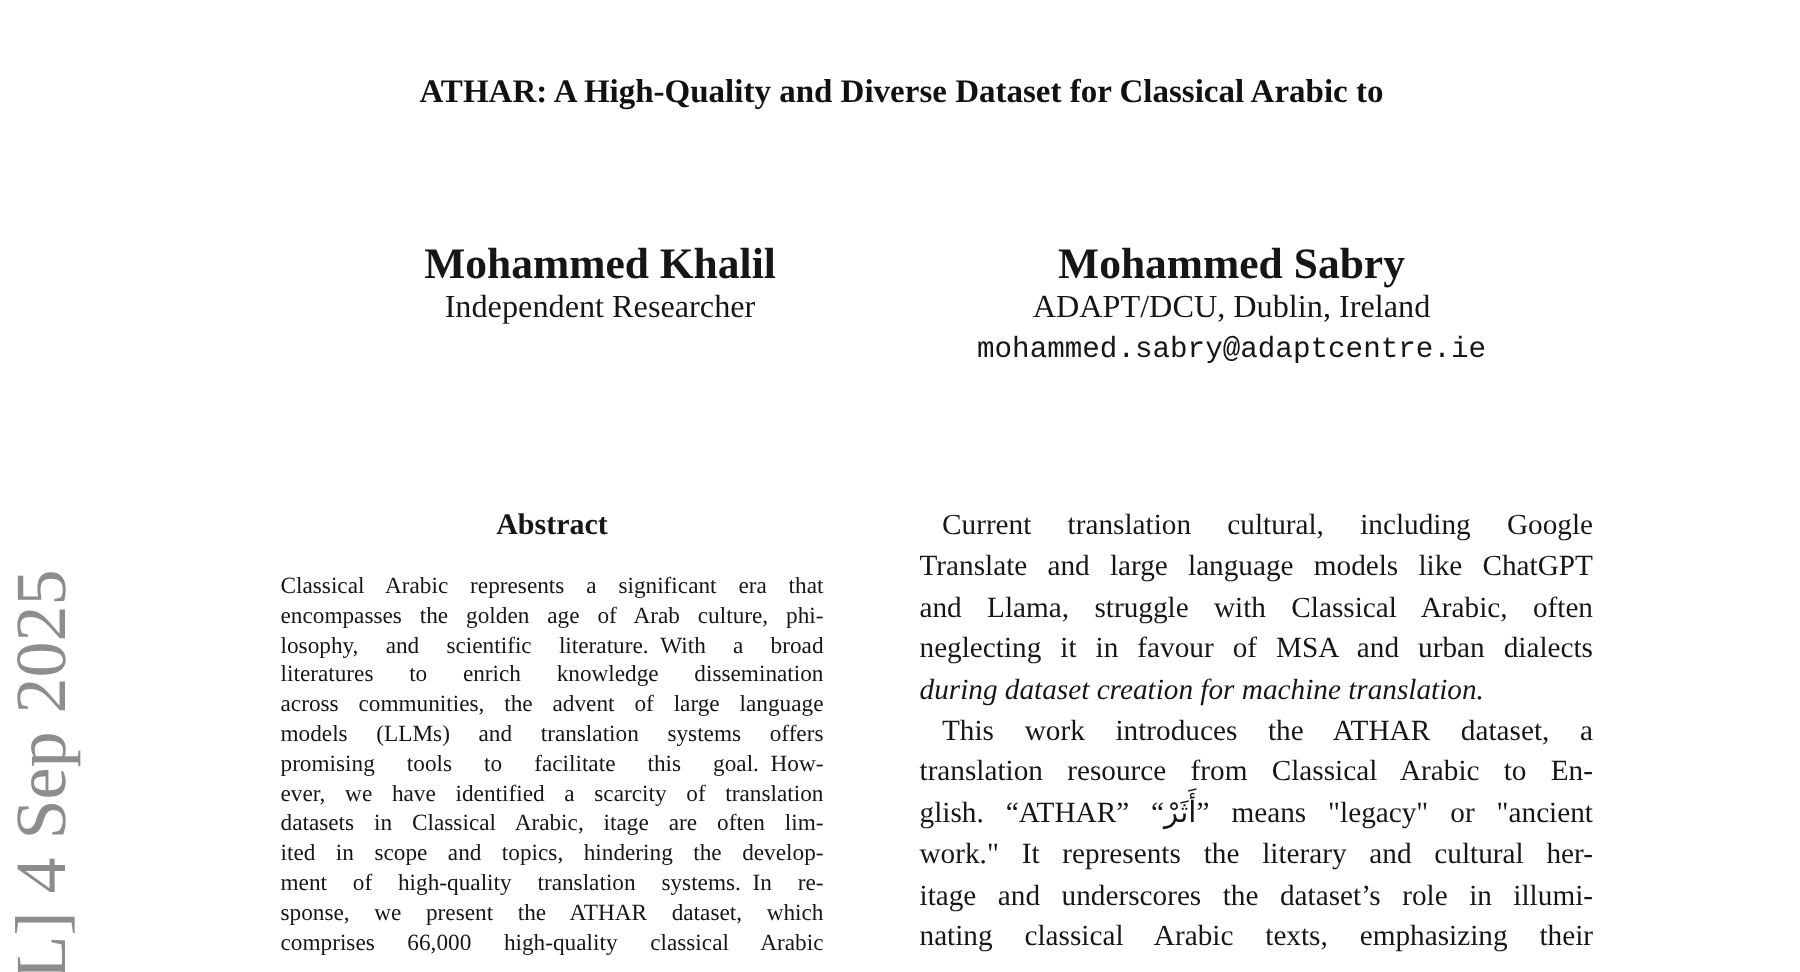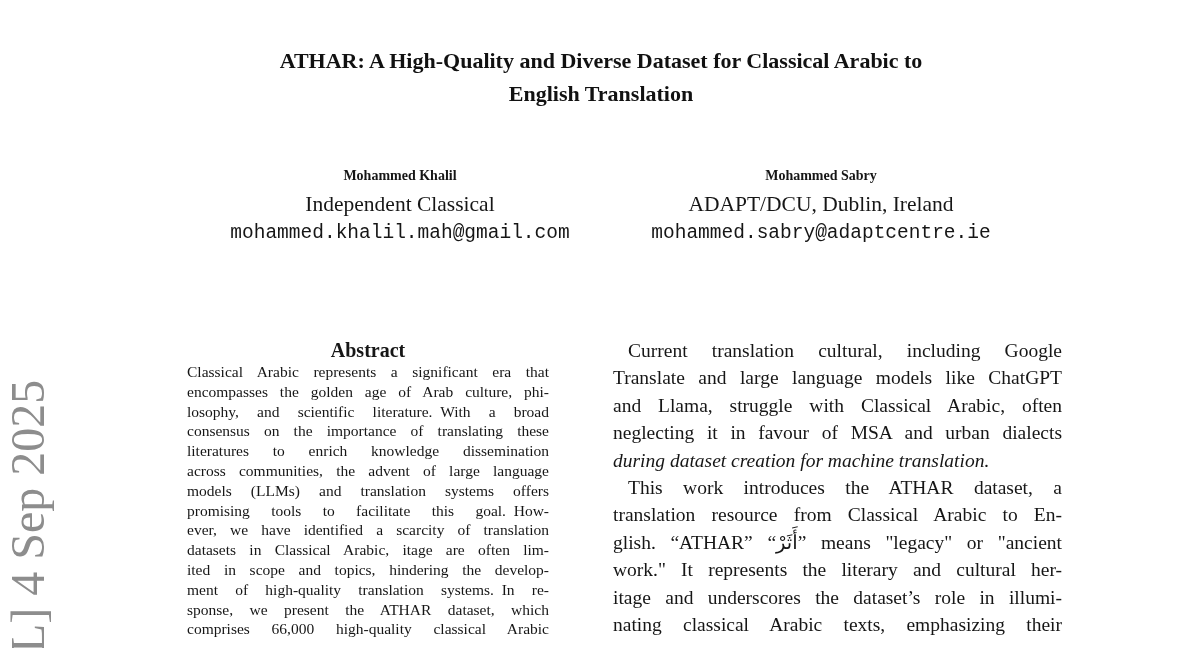--- a/index.html
+++ b/index.html
@@ -49,36 +49,36 @@
   .title .tline { display: block; }
   
   .author {
     position: absolute;
     top: 162px;
     width: 430px;
     text-align: center;
   }
   .author-1 { left: 185px; }
   .author-2 { left: 606px; }
-  .a-name  { font-size: 14px;   font-weight: bold; line-height: 28px; }
+  .a-name  { font-size: 29px;   font-weight: bold; line-height: 28px; }
   .a-aff   { font-size: 21.5px; line-height: 29px; }
   .a-email { font-size: 19.5px; line-height: 29px; font-family: "Liberation Mono", monospace; }
   
   .abstract {
     position: absolute;
     left: 187px;
     top: 338px;
     width: 362px;
   }
   .abs-head {
     text-align: center;
     font-weight: bold;
     font-size: 20px;
     line-height: 24px;
-    margin-bottom: 0;
+    margin-bottom: 19px;
   }
   .abs-body {
     font-size: 15.5px;
   }
   .abs-body .line { line-height: 19.8px; }
   
   .rightcol {
     position: absolute;
     left: 613px;
     top: 337px;
@@ -98,43 +98,40 @@
 </style>
 </head>
 <body>
 
 <div class="page">
 
   <div class="arxiv">CL] 4 Sep 2025</div>
 
   <h1 class="title">
     <span class="tline">ATHAR: A High-Quality and Diverse Dataset for Classical Arabic to</span>
-    <span class="tline">English Translation</span>
   </h1>
 
   <div class="author author-1">
     <div class="a-name">Mohammed Khalil</div>
-    <div class="a-aff">Independent Classical</div>
-    <div class="a-email">mohammed.khalil.mah@gmail.com</div>
+    <div class="a-aff">Independent Researcher</div>
   </div>
 
   <div class="author author-2">
     <div class="a-name">Mohammed Sabry</div>
     <div class="a-aff">ADAPT/DCU, Dublin, Ireland</div>
     <div class="a-email">mohammed.sabry@adaptcentre.ie</div>
   </div>
 
   <div class="abstract">
     <div class="abs-head">Abstract</div>
     <div class="abs-body">
         <div class="para">
           <div class="line">Classical Arabic represents a significant era that</div>
           <div class="line">encompasses the golden age of Arab culture, phi-</div>
           <div class="line">losophy, and scientific literature. With a broad</div>
-          <div class="line">consensus on the importance of translating these</div>
           <div class="line">literatures to enrich knowledge dissemination</div>
           <div class="line">across communities, the advent of large language</div>
           <div class="line">models (LLMs) and translation systems offers</div>
           <div class="line">promising tools to facilitate this goal. How-</div>
           <div class="line">ever, we have identified a scarcity of translation</div>
           <div class="line">datasets in Classical Arabic, itage are often lim-</div>
           <div class="line">ited in scope and topics, hindering the develop-</div>
           <div class="line">ment of high-quality translation systems. In re-</div>
           <div class="line">sponse, we present the ATHAR dataset, which</div>
           <div class="line">comprises 66,000 high-quality classical Arabic</div>

